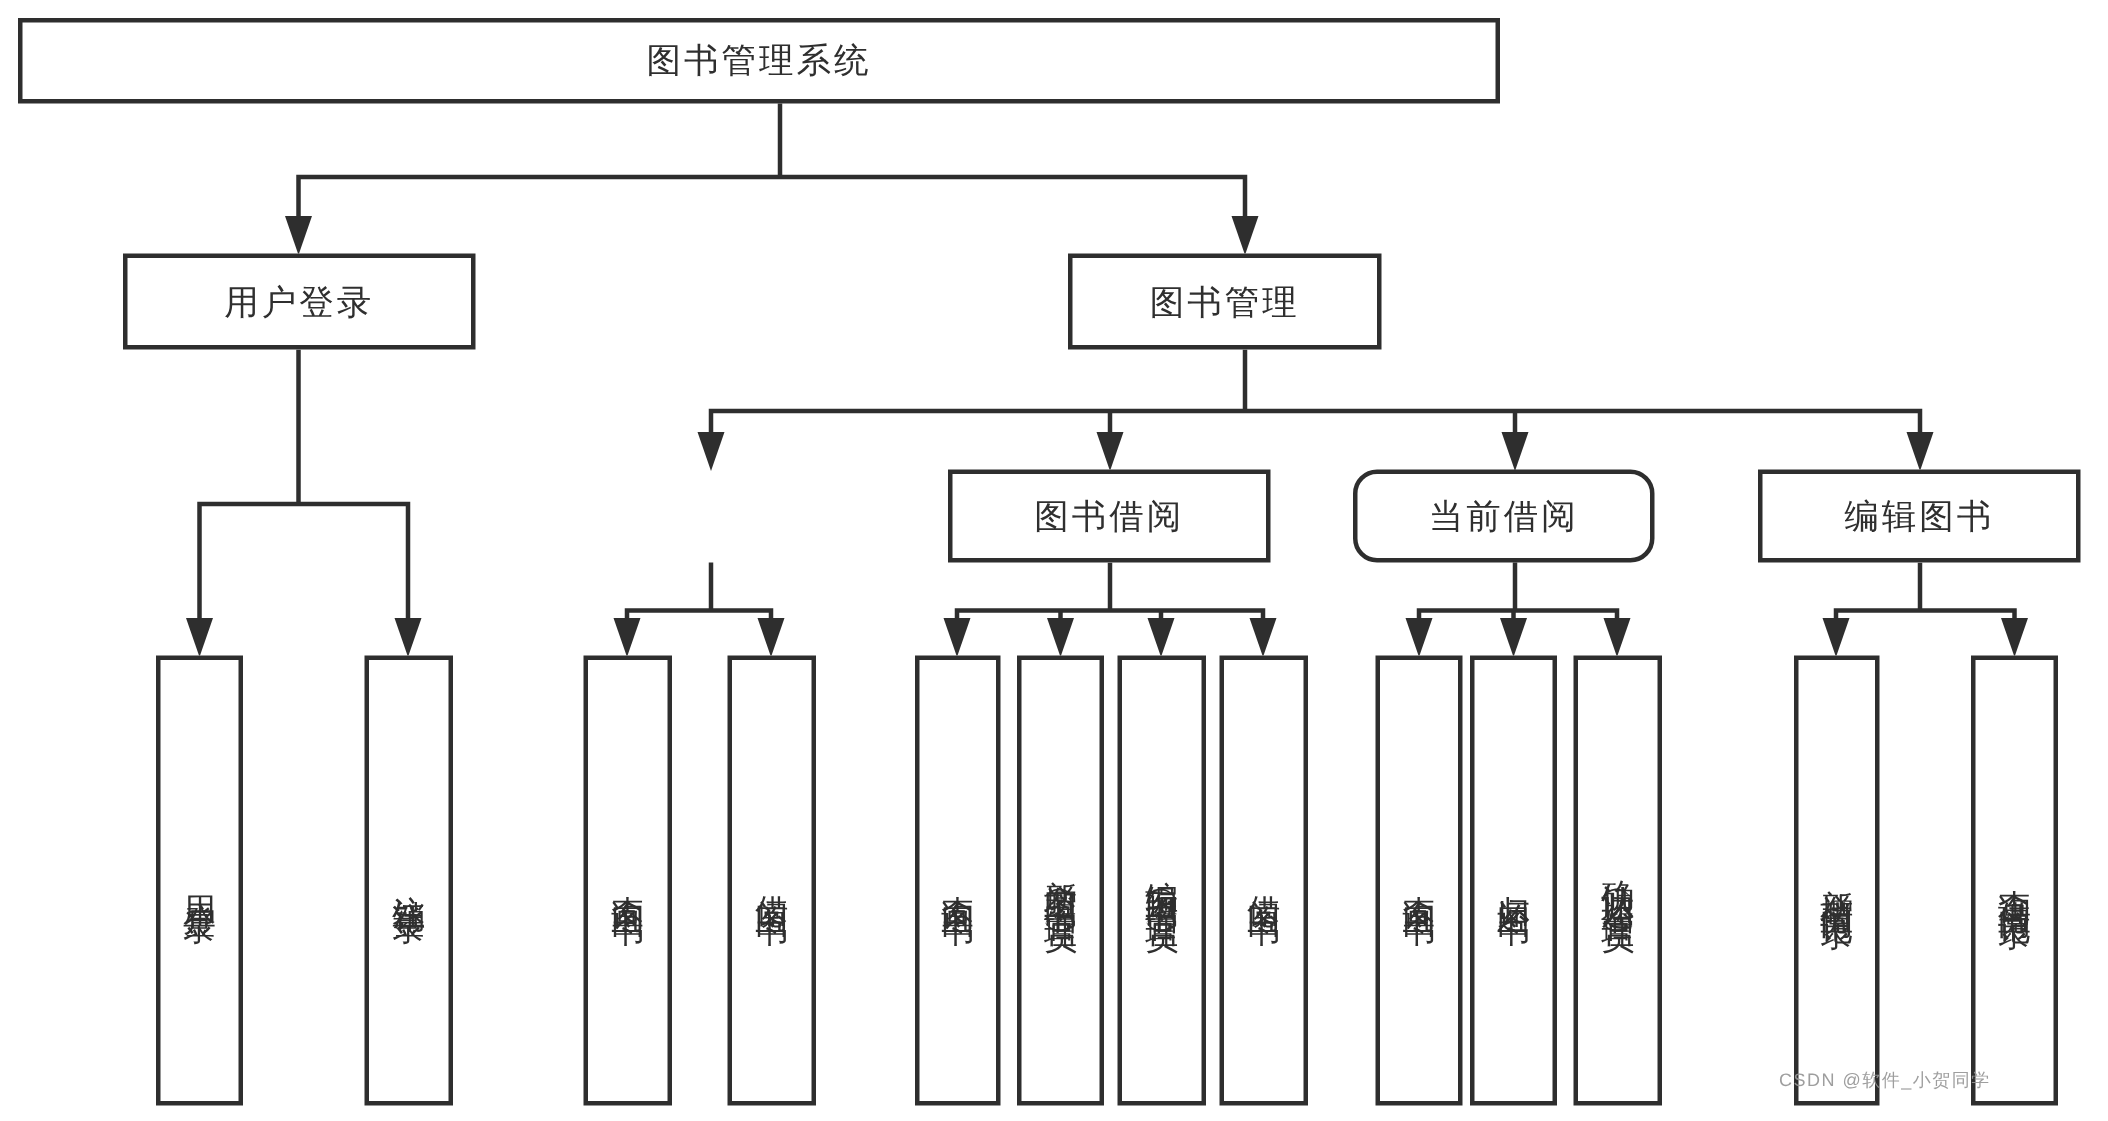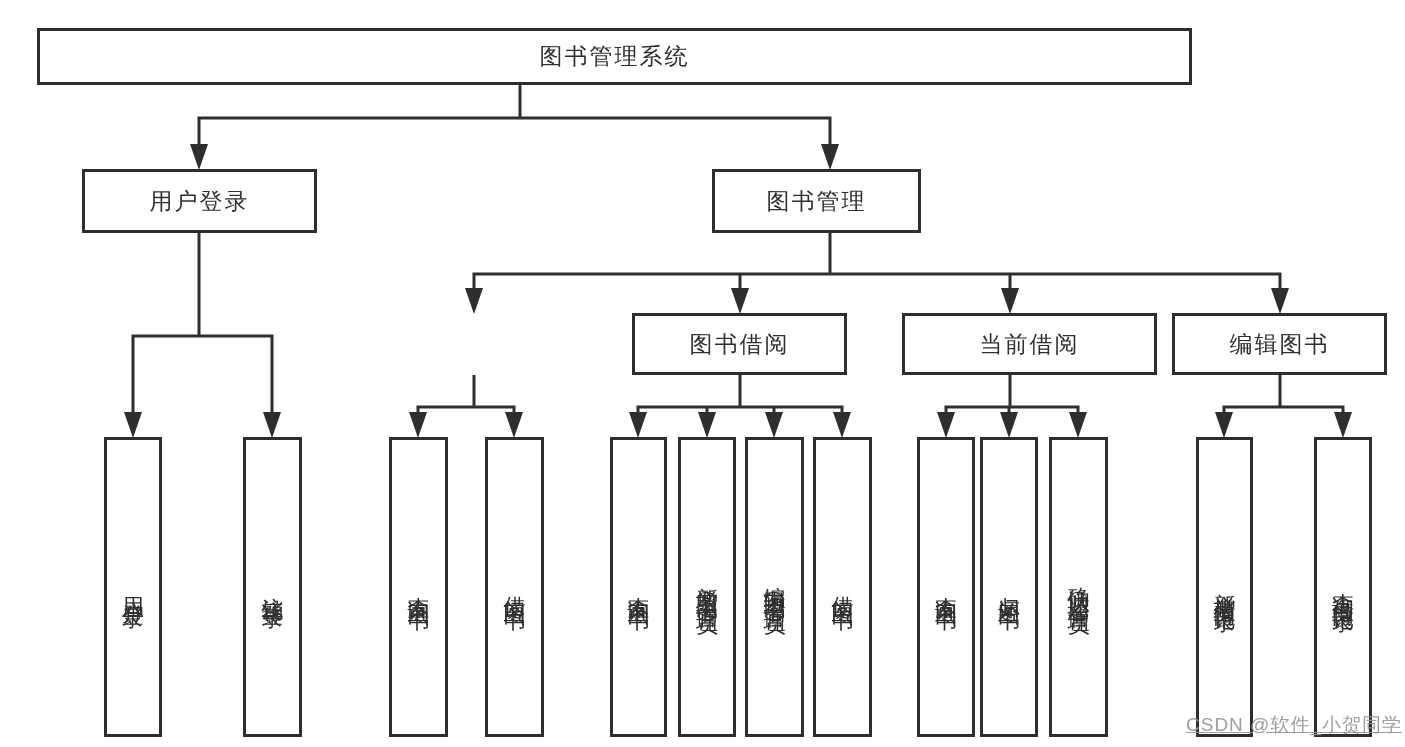--- a/index.html
+++ b/index.html
@@ -41,26 +41,25 @@
     text-orientation: mixed;
     font-size: 22px;
     letter-spacing: 4px;
     line-height: 1;
     padding: 6px 0;
   }
   .watermark {
     position: absolute;
     left: 1186px;
     top: 712px;
-    font-size: 19px;
+    font-size: 12px;
     color: rgba(150, 150, 150, 0.92);
     letter-spacing: 1px;
     z-index: 5;
     white-space: nowrap;
-    text-decoration: underline;
   }
 </style>
 </head>
 <body>
 
 <div class="canvas">
 
   <svg class="connectors" viewBox="0 0 1405 747" xmlns="http://www.w3.org/2000/svg" aria-hidden="true">
     <g stroke="#2e2e2e" stroke-width="3" fill="none">
 
@@ -109,27 +108,27 @@
       <path d="M765 412 L783 412 L774 438 Z"></path>
       <path d="M833 412 L851 412 L842 438 Z"></path>
       <path d="M937 412 L955 412 L946 438 Z"></path>
       <path d="M1000 412 L1018 412 L1009 438 Z"></path>
       <path d="M1069 412 L1087 412 L1078 438 Z"></path>
       <path d="M1215 412 L1233 412 L1224 438 Z"></path>
       <path d="M1334 412 L1352 412 L1343 438 Z"></path>
     </g>
   </svg>
 
-  <div class="node" style="left:12px; top:28px; width:1155px; height:57px;margin-left:25px;">图书管理系统</div>
+  <div class="node" style="left:12px; top:12px; width:988px; height:57px;">图书管理系统</div>
 
   <div class="node" style="left:82px; top:169px; width:235px; height:64px;">用户登录</div>
   <div class="node" style="left:712px; top:169px; width:209px; height:64px;">图书管理</div>
 
   <div class="node" style="left:632px; top:313px; width:215px; height:62px;text-align:right;">图书借阅</div>
-  <div class="node" style="left:902px; top:313px; width:255px; height:62px;">当前借阅</div>
+  <div class="node" style="left:902px; top:313px; width:201px; height:62px;border-radius:16px;">当前借阅</div>
   <div class="node" style="left:1172px; top:313px; width:215px; height:62px;">编辑图书</div>
 
   <div class="node leaf" style="left:104px; top:437px; width:58px; height:300px;">用户登录</div>
   <div class="node leaf" style="left:243px; top:437px; width:59px; height:300px;">注销登录</div>
 
   <div class="node leaf" style="left:389px; top:437px; width:59px; height:300px;">查询图书</div>
   <div class="node leaf" style="left:485px; top:437px; width:59px; height:300px;">借阅图书</div>
 
   <div class="node leaf" style="left:610px; top:437px; width:57px; height:300px;">查询图书</div>
   <div class="node leaf" style="left:678px; top:437px; width:58px; height:300px;">新增图书（管理员）</div>

